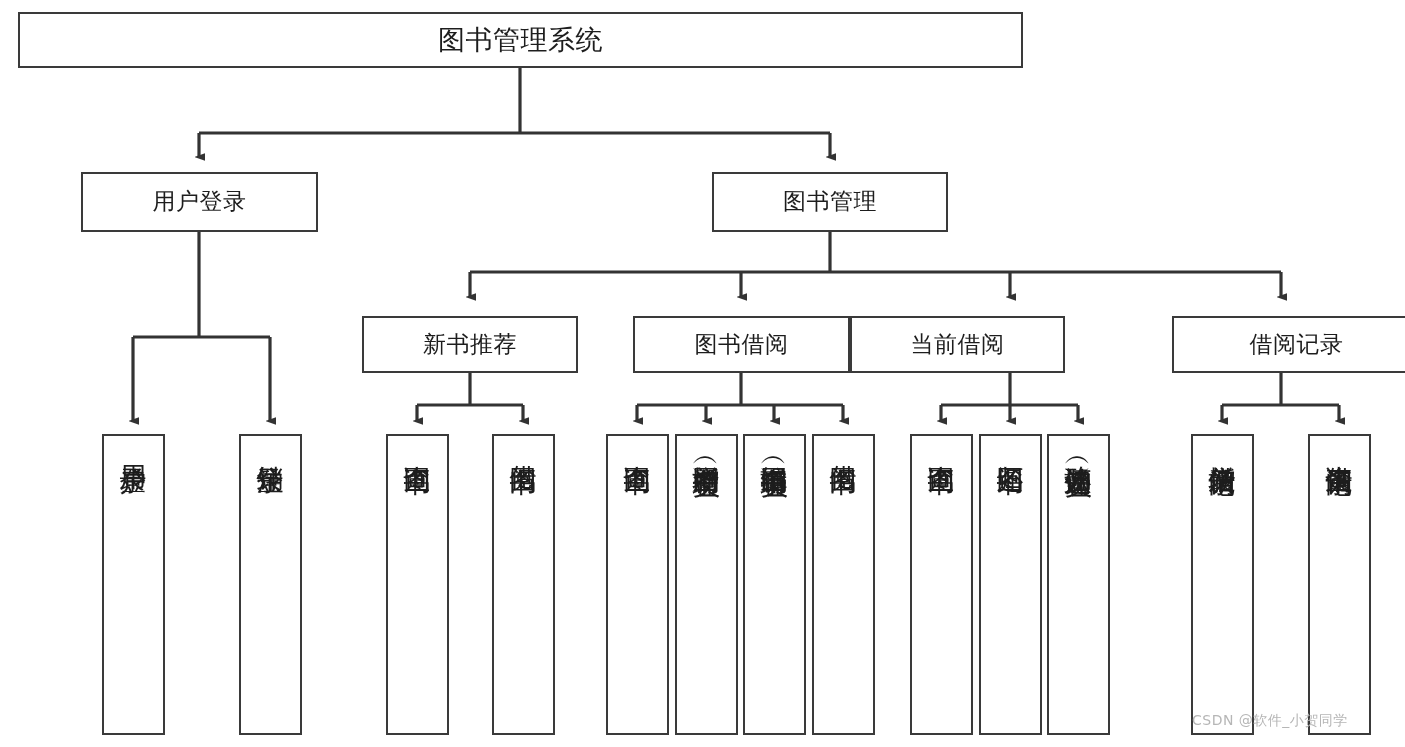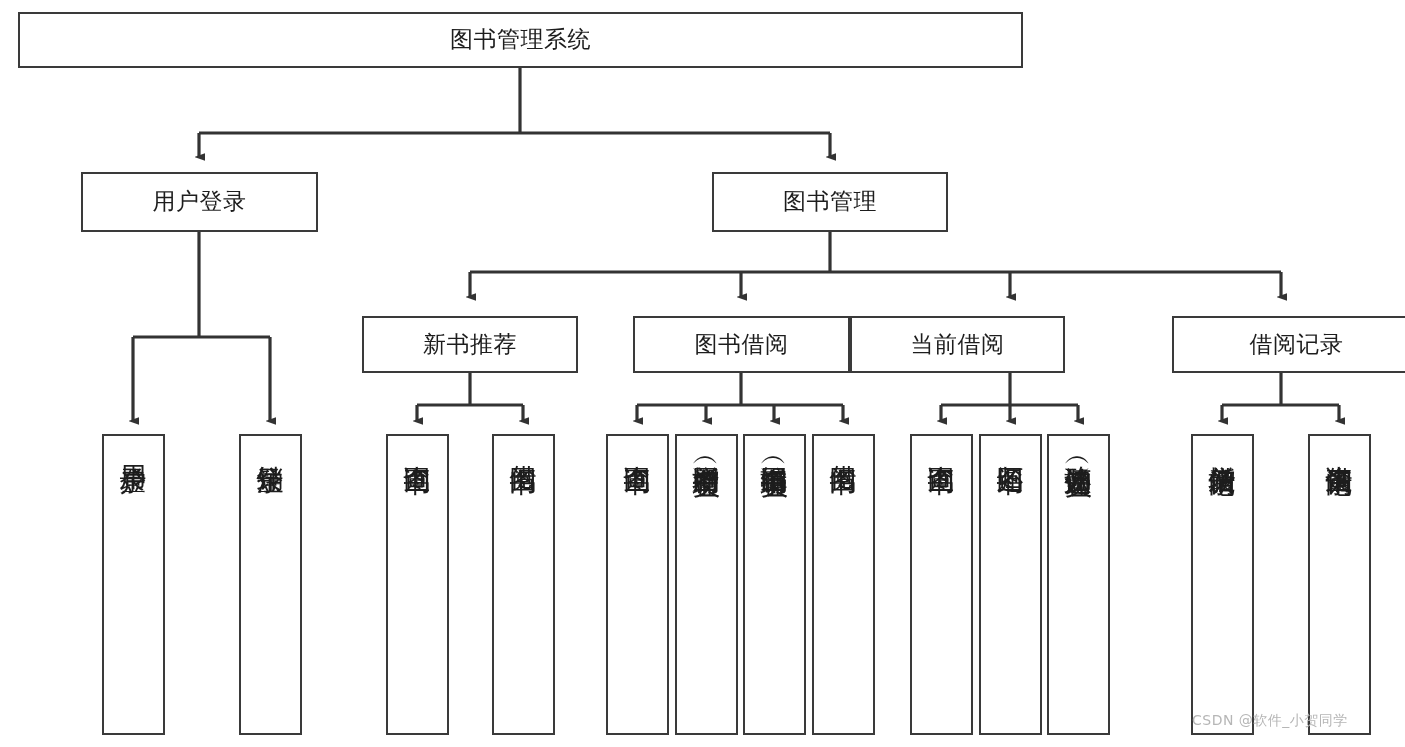--- a/index.html
+++ b/index.html
@@ -52,21 +52,21 @@
     padding-top: 8px;
   }
   .node.vert .node-label {
     writing-mode: vertical-rl;
     text-orientation: upright;
     font-size: 27px;
     line-height: 1.0;
     letter-spacing: 1px;
     white-space: pre;
   }
-  .node.root .node-label { font-size: 23px; }
+  .node.root .node-label { font-size: 27px; }
   .watermark {
     position: absolute;
     font-size: 14px;
     color: #b6b6b6;
     white-space: nowrap;
     z-index: 5;
     letter-spacing: 0.5px;
   }
 </style>
 </head>

